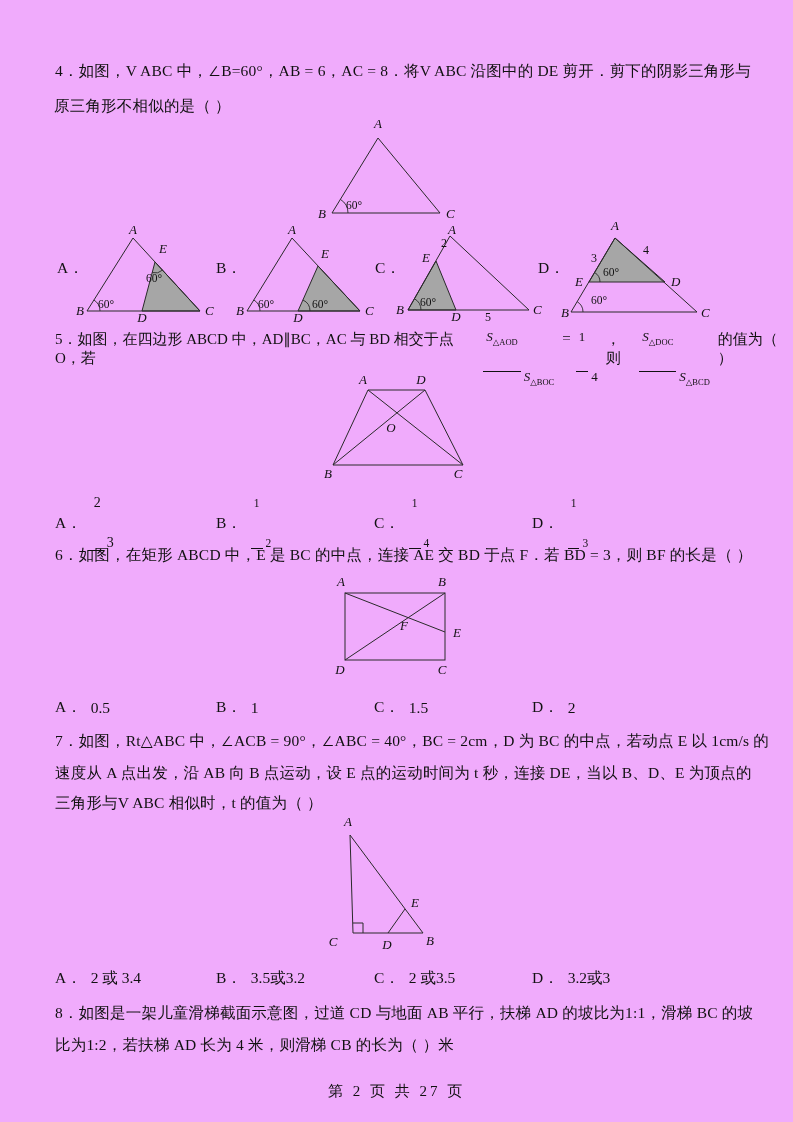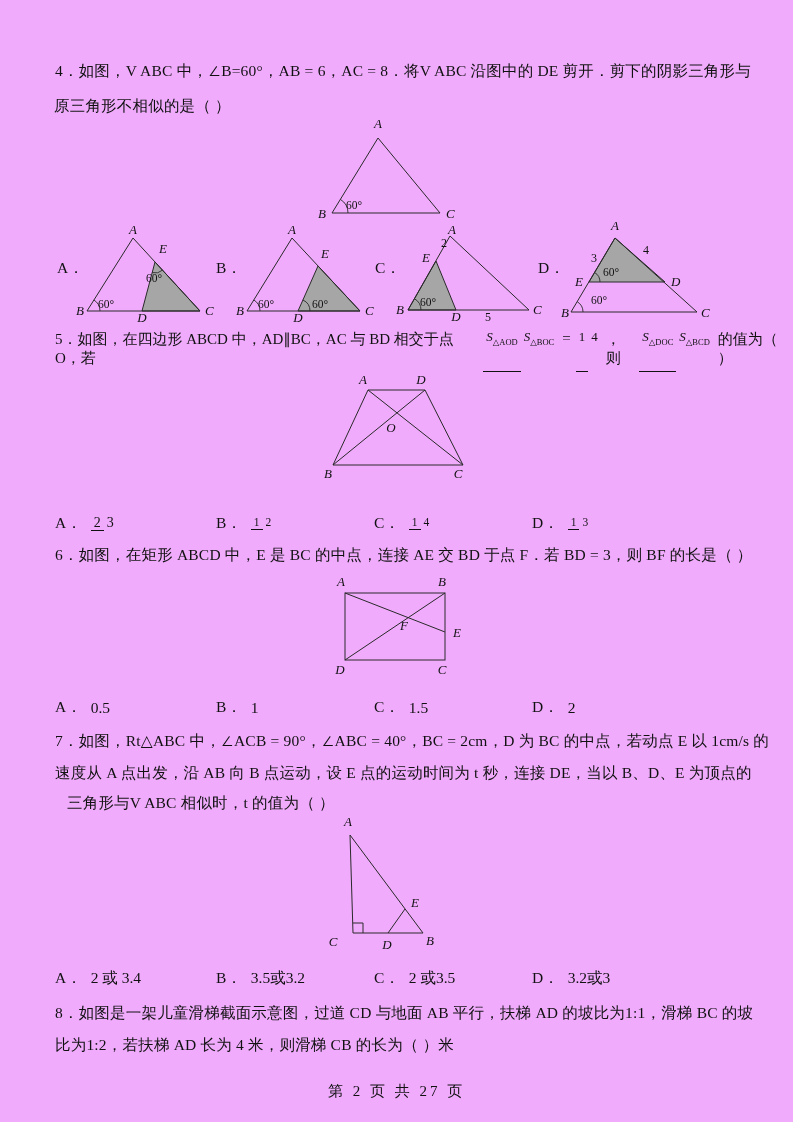--- a/index.html
+++ b/index.html
@@ -11,21 +11,21 @@
   svg text{font-family:"Liberation Serif",serif;}
   .vlab{font-style:italic;font-size:13px;fill:#111;}
   .alab{font-size:11.5px;fill:#111;}
   .nlab{font-size:12px;fill:#111;}
   .edge{stroke:#2a2a2a;stroke-width:1;fill:none;}
   .shade{fill:#a6a6a6;stroke:#2a2a2a;stroke-width:1;}
   .arc{stroke:#2a2a2a;stroke-width:0.9;fill:none;}
   .fracrow{position:absolute;display:flex;}
   .sfrac{display:inline-flex;text-align:center;margin:0 5px;line-height:1.12;font-size:13px;vertical-align:middle;}
   .sfrac .num{display:block;border-bottom:1px solid #111;padding:0 3px;}
-  .sfrac .den{display:block;padding:0 3px;}
+  .sfrac .den{display:block;padding:0 3px;margin-top:40px;}
   .sfrac i{font-size:13px;}
   .sfrac sub{font-size:8.5px;}
   .bigfrac{font-size:14px;}
   .smfrac{font-size:11.5px;}
   .optrow{position:absolute;display:flex;align-items:center;font-size:15.5px;}
   .optrow .val{margin-left:9px;}
   .footer{position:absolute;left:0;width:793px;text-align:center;font-size:15px;letter-spacing:3px;}
 </style>
 </head>
 <body>
@@ -192,21 +192,21 @@
     <span>C．</span>
       <span class="val">1.5</span>
   </div>
   <div class="optrow" style="left:532px;top:697px;">
     <span>D．</span>
       <span class="val">2</span>
   </div>
 
   <div class="tl" style="left:55px;top:731px;">7．如图，Rt△ABC 中，∠ACB = 90°，∠ABC = 40°，BC = 2cm，D 为 BC 的中点，若动点 E 以 1cm/s 的</div>
   <div class="tl" style="left:55px;top:763px;">速度从 A 点出发，沿 AB 向 B 点运动，设 E 点的运动时间为 t 秒，连接 DE，当以 B、D、E 为顶点的</div>
-  <div class="tl" style="left:55px;top:793px;margin-left:12px;">三角形与V ABC 相似时，t 的值为（ ）</div>
+  <div class="tl" style="left:55px;top:793px;">三角形与V ABC 相似时，t 的值为（ ）</div>
 
   <svg style="left:320px;top:813px;" width="125" height="140" viewBox="0 0 125 140">
     <polygon class="edge" points="30,22 33,120 103,120"></polygon>
     <line class="edge" x1="68" y1="120" x2="85" y2="96"></line>
     <polyline class="edge" points="33,110 43,110 43,120"></polyline>
     <text class="vlab" x="28" y="13" text-anchor="middle">A</text>
     <text class="vlab" x="91" y="94">E</text>
     <text class="vlab" x="13" y="133" text-anchor="middle">C</text>
     <text class="vlab" x="67" y="136" text-anchor="middle">D</text>
     <text class="vlab" x="110" y="132" text-anchor="middle">B</text>

